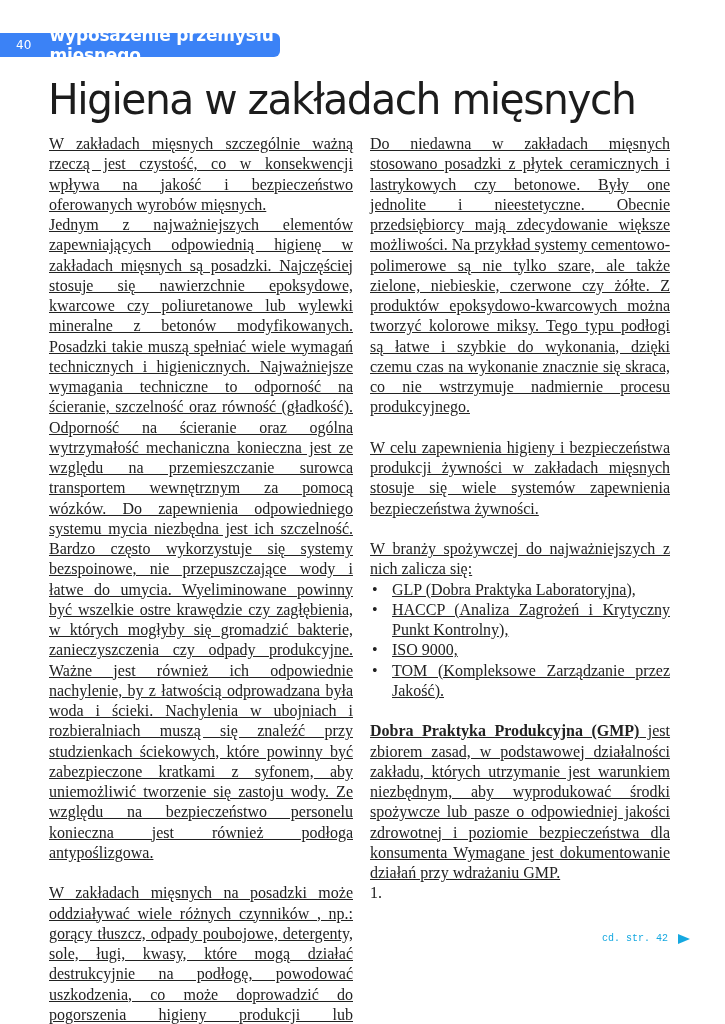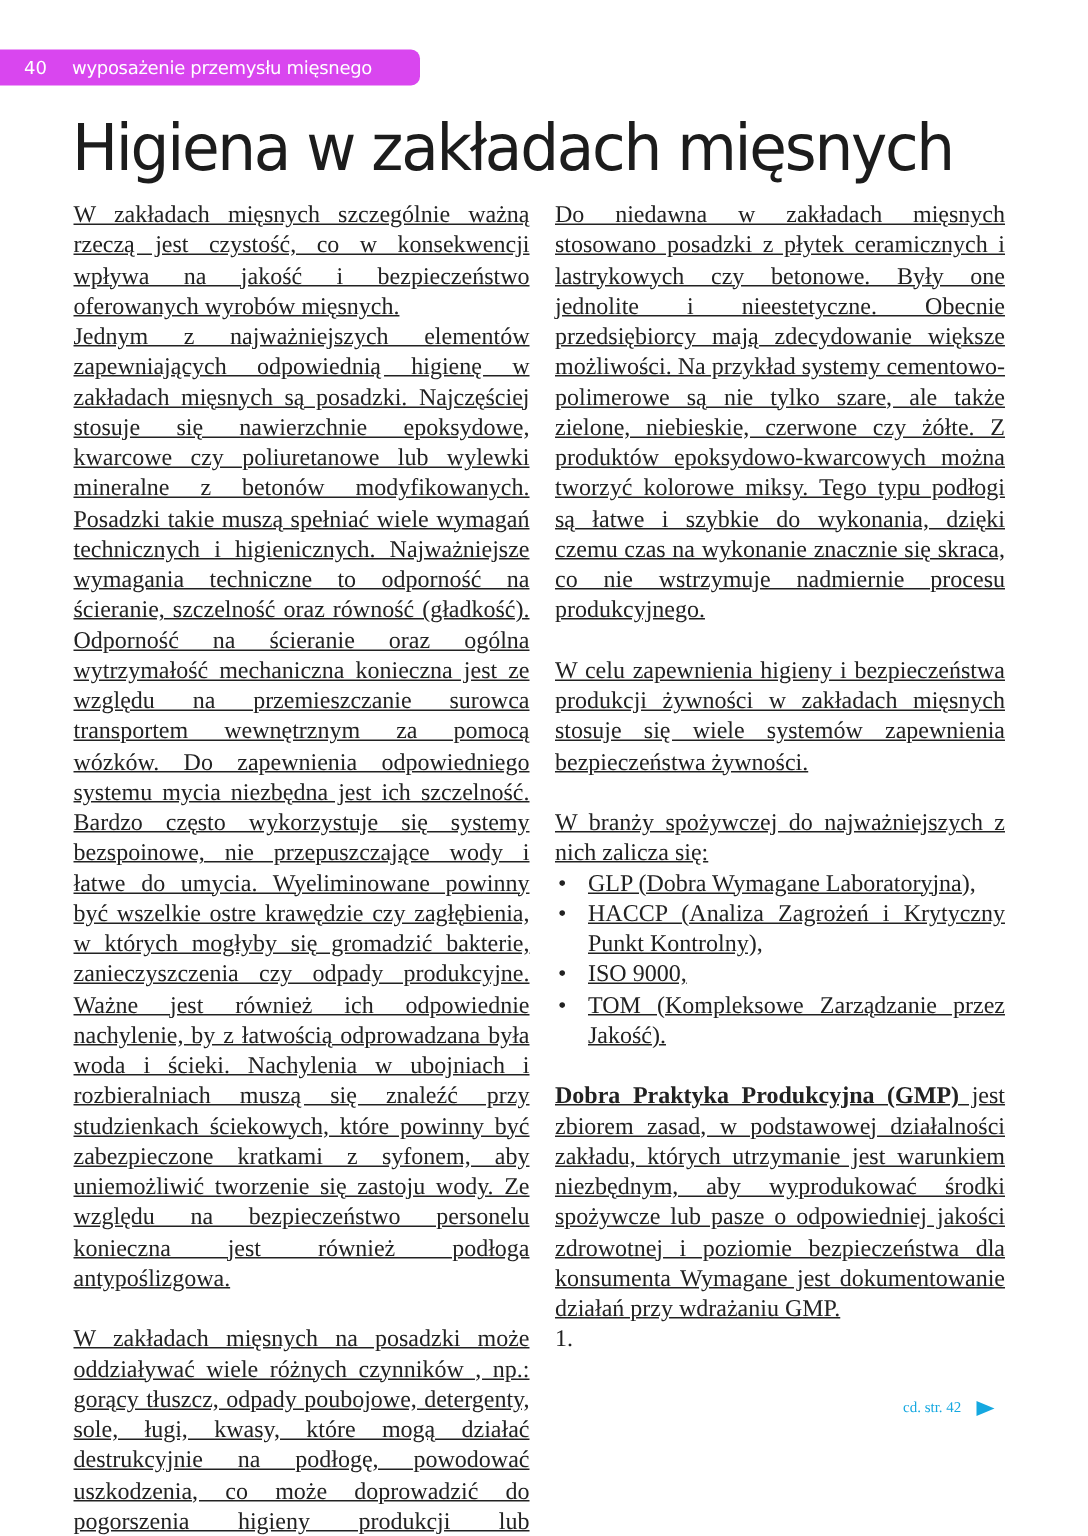--- a/index.html
+++ b/index.html
@@ -1,24 +1,24 @@
 <!DOCTYPE html>
 <html><head>
 <meta charset="utf-8">
 <style>
   html, body { margin:0; padding:0; background:#ffffff; }
   body { width:725px; height:1024px; position:relative; overflow:hidden; }
   .header-bar {
     position:absolute; left:0; top:33px; width:280px; height:24px;
-    background:#d946ef; border-radius:0 6px 6px 0;
+    background:#3b82f6; border-radius:0 6px 6px 0;
     display:flex; align-items:center; color:#fff;
     font-family:"DejaVu Sans", sans-serif;
   }
   .page-num { font-size:12px; margin-left:16px; width:30px; }
-  .section { font-size:12px; font-weight:normal; margin-left:2px; letter-spacing:-0.2px; }
+  .section { font-size:17px; font-weight:bold; margin-left:12px; letter-spacing:-0.2px; }
   .title {
     position:absolute; left:48px; top:72px; margin:0;
     font-family:"DejaVu Sans", sans-serif; font-weight:normal;
     font-size:43px; letter-spacing:-1.6px; color:#1c1c1c; line-height:54px;
     transform:scaleX(0.95); transform-origin:left;
   }
   .col {
     position:absolute; top:134px; width:304px;
     font-family:"Liberation Serif", serif; font-size:16px; line-height:20.25px;
     color:#222; text-align:justify; hyphens:none;text-decoration:underline;
@@ -29,21 +29,21 @@
   .gap { height:20.25px; }
   ul.bullets { list-style:none; margin:0; padding:0; }
   ul.bullets li { position:relative; padding-left:22px; }
   ul.bullets li::before { content:"•"; position:absolute; left:2px; }
   ol.num { list-style:none; margin:0; padding:0; }
   ol.num li { position:relative; padding-left:22px; }
   ol.num li .n { position:absolute; left:0; }
   b { font-weight:bold; }
   .cont {
     position:absolute; left:602px; top:933px; display:flex; align-items:center;
-    font-family:Liberation Serif, serif; font-size:10px; color:#15a8e0;justify-content:center;
+    font-family:Liberation Mono, monospace; font-size:10px; color:#15a8e0;justify-content:center;
   }
   .arrow {
     width:0; height:0; margin-left:10px;
     border-top:5px solid transparent; border-bottom:5px solid transparent;
     border-left:12px solid #15a8e0;
   }
 </style>
 </head>
 <body>
 
@@ -61,21 +61,21 @@
   <p>W zakładach mięsnych na posadzki może oddziaływać wiele różnych czynników , np.: gorący tłuszcz, odpady poubojowe, detergenty, sole, ługi, kwasy, które mogą działać destrukcyjnie na podłogę, powodować uszkodzenia, co może doprowadzić do pogorszenia higieny produkcji lub bezpieczeństwa pracowników.</p>
 </div>
 
 <div class="col right">
   <p>Do niedawna w zakładach mięsnych stosowano posadzki z płytek ceramicznych i lastrykowych czy betonowe. Były one jednolite i nieestetyczne. Obecnie przedsiębiorcy mają zdecydowanie większe możliwości. Na przykład systemy cementowo-polimerowe są nie tylko szare, ale także zielone, niebieskie, czerwone czy żółte. Z produktów epoksydowo-kwarcowych można tworzyć kolorowe miksy. Tego typu podłogi są łatwe i szybkie do wykonania, dzięki czemu czas na wykonanie znacznie się skraca, co nie wstrzymuje nadmiernie procesu produkcyjnego.</p>
   <div class="gap"></div>
   <p>W celu zapewnienia higieny i bezpieczeństwa produkcji żywności w zakładach mięsnych stosuje się wiele systemów zapewnienia bezpieczeństwa żywności.</p>
   <div class="gap"></div>
   <p>W branży spożywczej do najważniejszych z nich zalicza się:</p>
   <ul class="bullets">
-    <li>GLP (Dobra Wymagane Laboratoryjna),</li>
+    <li>GLP (Dobra Praktyka Laboratoryjna),</li>
     <li>HACCP (Analiza Zagrożeń i Krytyczny Punkt Kontrolny),</li>
     <li>ISO 9000,</li>
     <li>TOM (Kompleksowe Zarządzanie przez Jakość).</li>
   </ul>
   <div class="gap"></div>
   <p><b>Dobra Praktyka Produkcyjna (GMP)</b><span> jest zbiorem zasad, w podstawowej działalności zakładu, których utrzymanie jest warunkiem niezbędnym, aby wyprodukować środki spożywcze lub pasze o odpowiedniej jakości zdrowotnej i poziomie bezpieczeństwa dla konsumenta Wymagane jest dokumentowanie działań przy wdrażaniu GMP.</span></p>
   <ol class="num">
     <li><span class="n">1.</span></li>
   </ol>
 </div>

